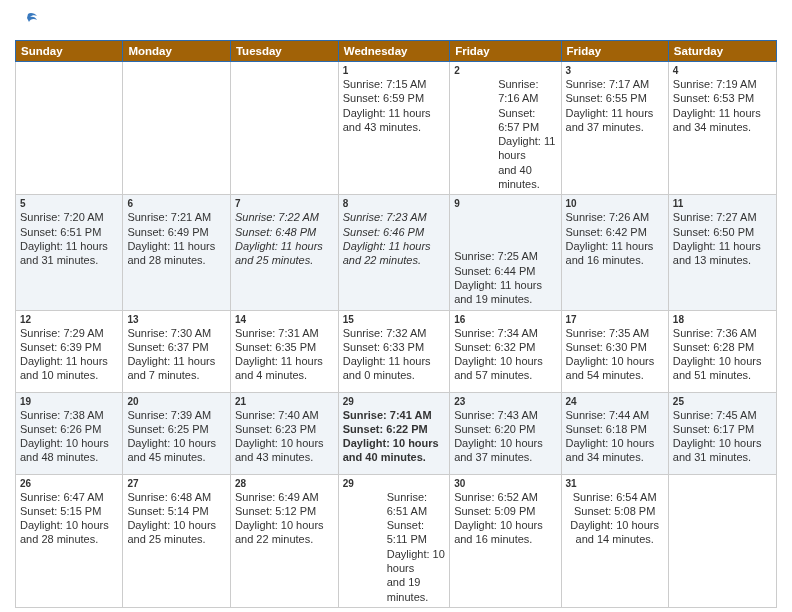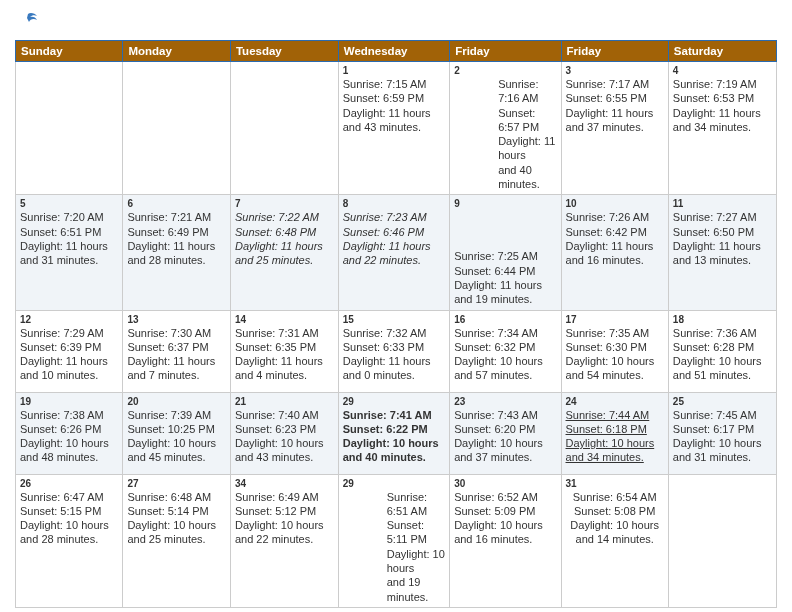--- a/index.html
+++ b/index.html
@@ -272,21 +272,21 @@
           <td>
             <span class="day-num">19</span>
             <div class="day-info" style="white-space: pre-line;">Sunrise: 7:38 AM
 Sunset: 6:26 PM
 Daylight: 10 hours
 and 48 minutes.</div>
           </td>
           <td>
             <span class="day-num">20</span>
             <div class="day-info" style="white-space: pre-line;">Sunrise: 7:39 AM
-Sunset: 10:25 PM
+Sunset: 6:25 PM
 Daylight: 10 hours
 and 45 minutes.</div>
           </td>
           <td>
             <span class="day-num">21</span>
             <div class="day-info" style="white-space: pre-line;">Sunrise: 7:40 AM
 Sunset: 6:23 PM
 Daylight: 10 hours
 and 43 minutes.</div>
           </td>
@@ -299,21 +299,21 @@
           </td>
           <td>
             <span class="day-num">23</span>
             <div class="day-info" style="white-space: pre-line;">Sunrise: 7:43 AM
 Sunset: 6:20 PM
 Daylight: 10 hours
 and 37 minutes.</div>
           </td>
           <td>
             <span class="day-num">24</span>
-            <div class="day-info" style="white-space: pre-line; text-decoration: underline;">Sunrise: 7:44 AM
+            <div class="day-info" style="white-space: pre-line;">Sunrise: 7:44 AM
 Sunset: 6:18 PM
 Daylight: 10 hours
 and 34 minutes.</div>
           </td>
           <td>
             <span class="day-num">25</span>
             <div class="day-info" style="white-space: pre-line;">Sunrise: 7:45 AM
 Sunset: 6:17 PM
 Daylight: 10 hours
 and 31 minutes.</div>
@@ -328,21 +328,21 @@
 and 28 minutes.</div>
           </td>
           <td>
             <span class="day-num">27</span>
             <div class="day-info" style="white-space: pre-line;">Sunrise: 6:48 AM
 Sunset: 5:14 PM
 Daylight: 10 hours
 and 25 minutes.</div>
           </td>
           <td>
-            <span class="day-num">34</span>
+            <span class="day-num">28</span>
             <div class="day-info" style="white-space: pre-line;">Sunrise: 6:49 AM
 Sunset: 5:12 PM
 Daylight: 10 hours
 and 22 minutes.</div>
           </td>
           <td>
             <span class="day-num">29</span>
             <div class="day-info" style="white-space: pre-line; margin-left: 44px;">Sunrise: 6:51 AM
 Sunset: 5:11 PM
 Daylight: 10 hours

